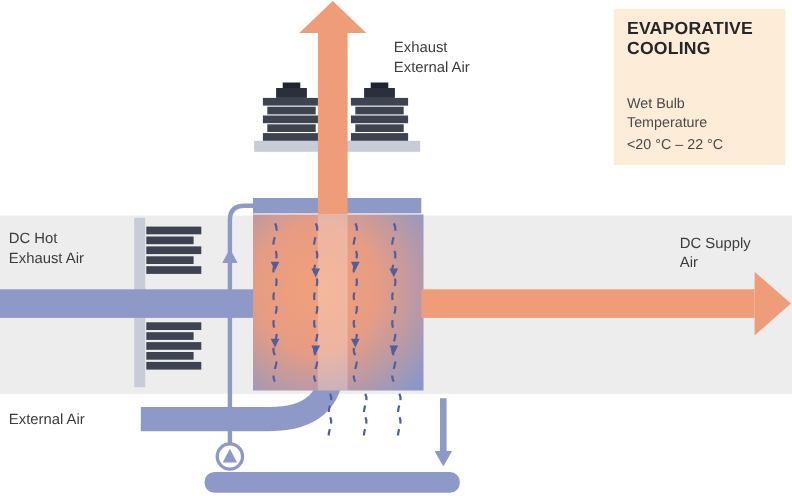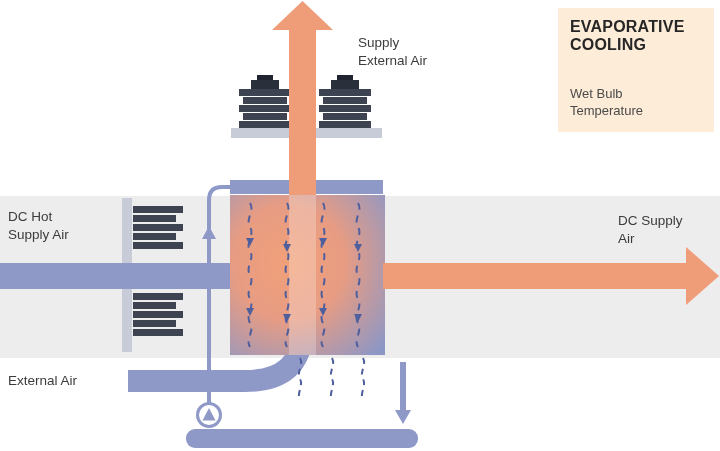--- a/index.html
+++ b/index.html
@@ -137,28 +137,29 @@
     </g>
 
     <g>
       <circle cx="209" cy="415" r="11.5" fill="#ffffff" style="stroke:var(--lavender,#8f99c8)" stroke-width="3"></circle>
       <path d="M209 408 L202.5 420.5 L215.5 420.5 Z" style="fill:var(--lavender,#8f99c8)"></path>
     </g>
 
     <rect x="186" y="429" width="232" height="19" rx="9" style="fill:var(--lavender,#8f99c8)"></rect>
   </svg>
 
-  <div class="label" style="left:358px; top:34px;">Supply
+  <div class="label" style="left:358px; top:34px;">Exhaust
 External Air</div>
   <div class="label" style="left:8px; top:208px;">DC Hot
-Supply Air</div>
+Exhaust Air</div>
   <div class="label right" style="left:618px; top:212px; width:94px;">DC Supply
 Air</div>
   <div class="label" style="left:8px; top:372px;">External Air</div>
 
   <div class="infobox">
     <div class="title">EVAPORATIVE
 COOLING</div>
     <div class="sub">Wet Bulb
 Temperature</div>
+    <div class="range">&lt;20 °C – 22 °C</div>
   </div>
 
 </div>
 
 </body></html>

